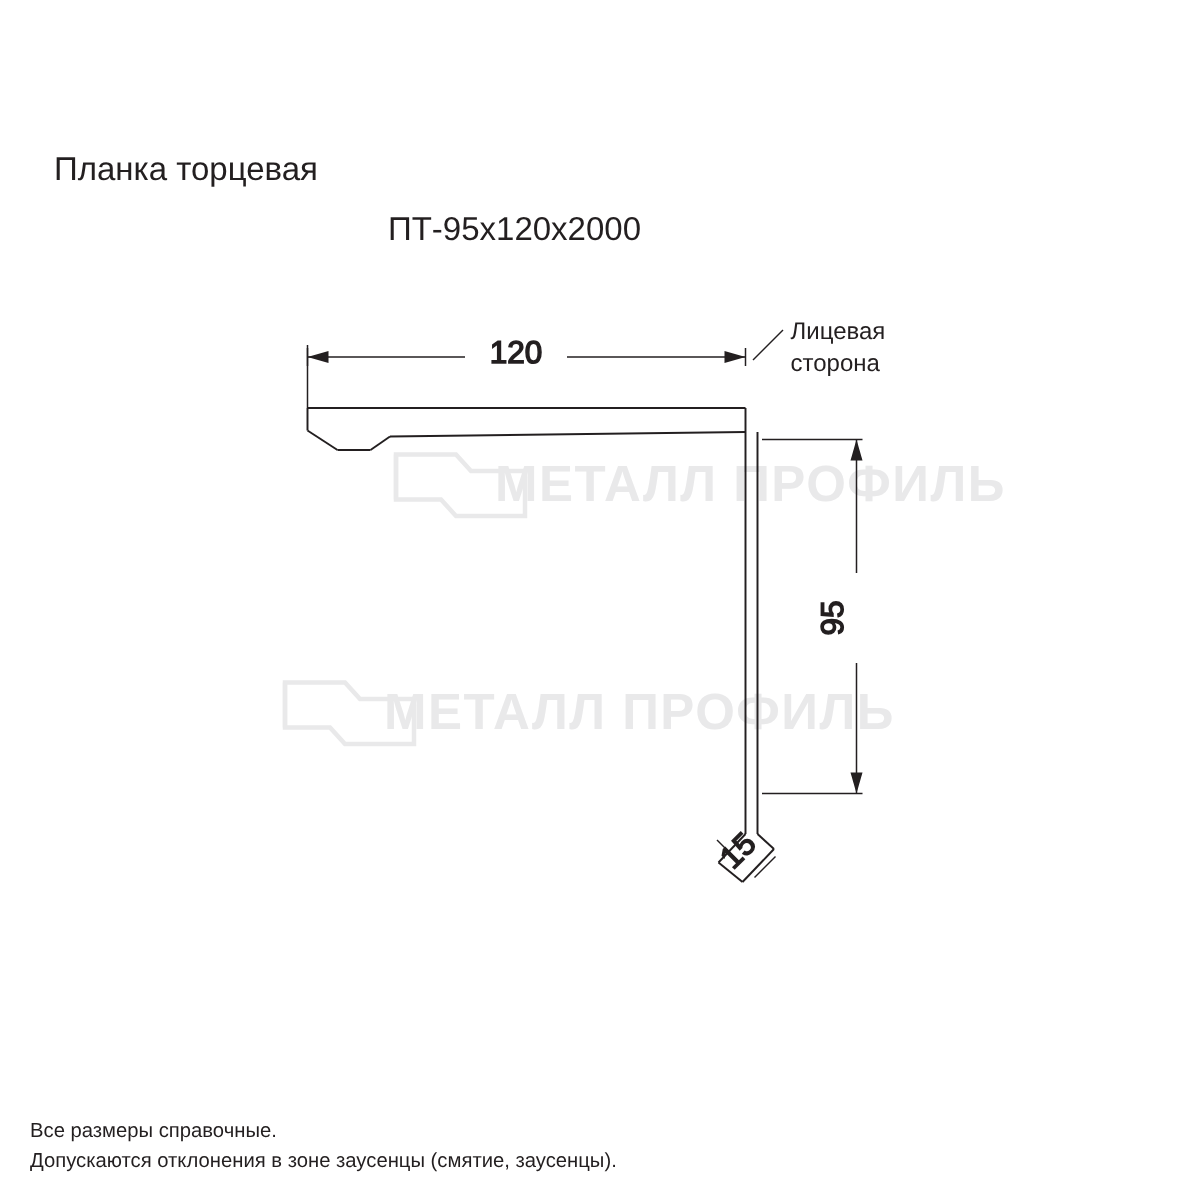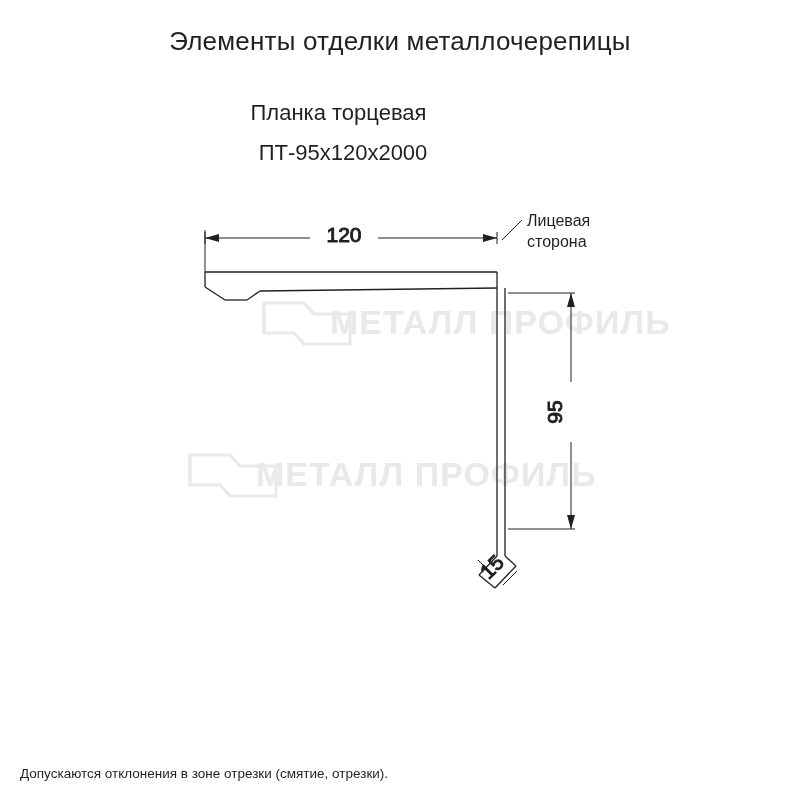--- a/index.html
+++ b/index.html
@@ -27,23 +27,23 @@
     text-align: center;
     font-size: 26px;
     font-weight: 400;
     letter-spacing: 0.2px;
   }
   .subtitle {
     position: absolute;
     top: 100px;
     left: 0;
     width: 677px;
-    text-align: center;
     font-size: 22px;
     font-weight: 400;
+    padding-left: 36px;
   }
   .code {
     position: absolute;
     top: 140px;
     left: 0;
     width: 686px;
     text-align: center;
     font-size: 22px;
     font-weight: 400;
   }
@@ -88,21 +88,20 @@
   .ln {
     stroke: #231f20;
     fill: none;
   }
 </style>
 </head>
 <body>
 
 <div class="page">
 
-  <div class="title">Элементы отделки металлочерепицы</div>
   <div class="subtitle">Планка торцевая</div>
   <div class="code">ПТ-95х120х2000</div>
 
   <svg class="drawing" viewBox="0 0 800 800">
 
     <g>
       <g class="wm-shape">
         <path d="M264 303 h40 l10 11 h36 v30 h-46 l-10 -11 h-30 z"></path>
         <path d="M264 303 l0 30"></path>
       </g>
@@ -164,16 +163,17 @@
     </g>
 
     <g class="ln" stroke-width="1">
       <path d="M502 240 L522 220"></path>
     </g>
     <text class="lbl-text" x="527" y="226">Лицевая</text>
     <text class="lbl-text" x="527" y="247">сторона</text>
   </svg>
 
   <div class="notes">
-    <div class="note-line">Допускаются отклонения в зоне отрезки (смятие, отрезки).</div>
+    <div class="note-line">Все размеры справочные.</div>
+    <div class="note-line">Допускаются отклонения в зоне заусенцы (смятие, заусенцы).</div>
   </div>
 
 </div>
 
 </body></html>

